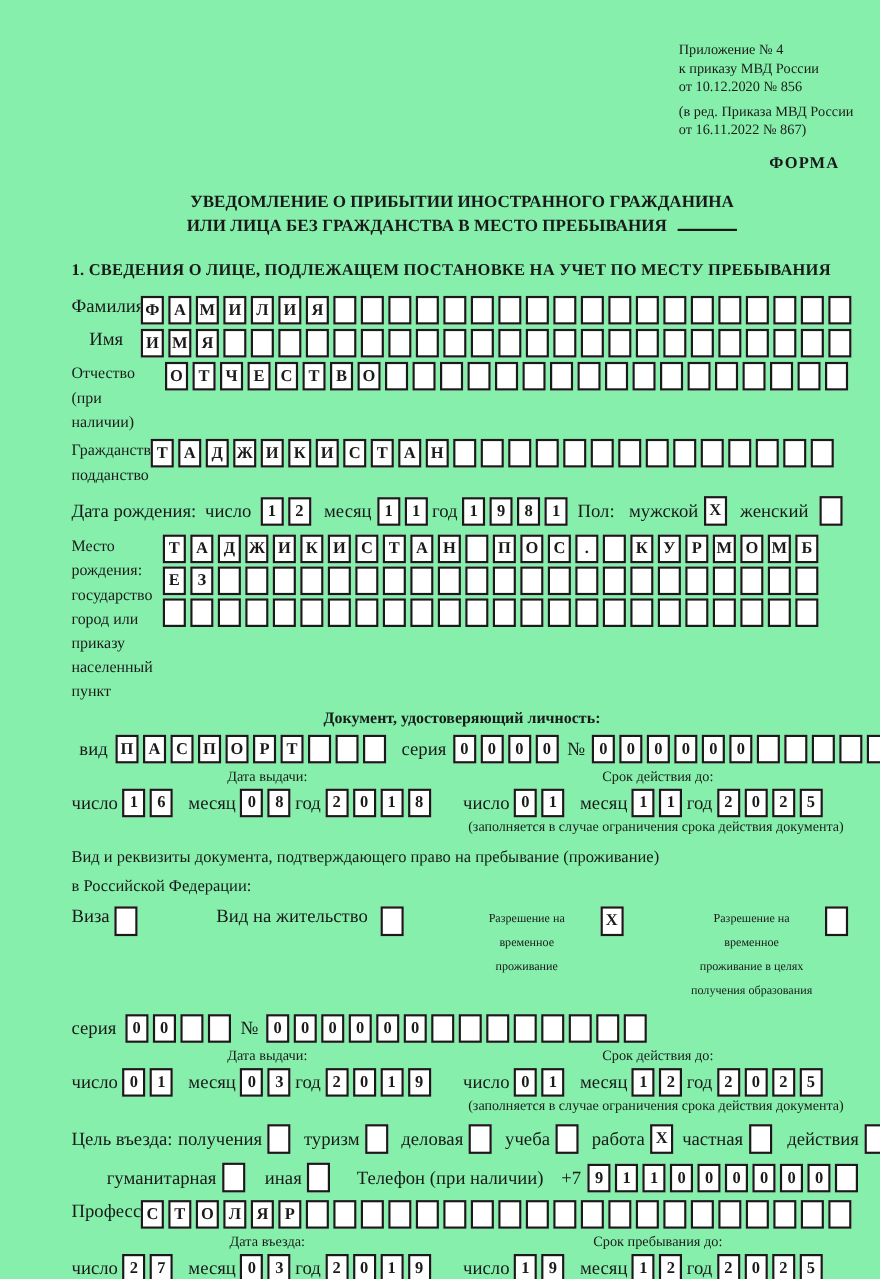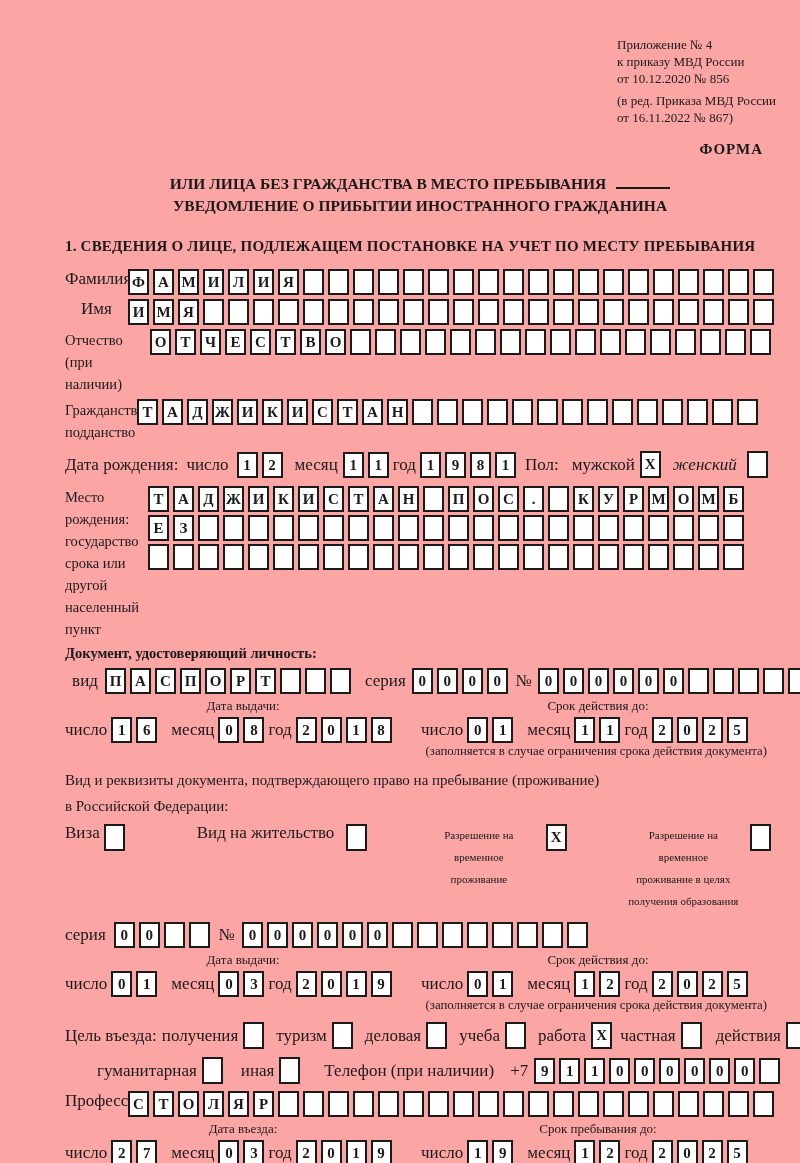--- a/index.html
+++ b/index.html
@@ -1,18 +1,18 @@
 <!DOCTYPE html>
 <html><head>
 <meta charset="utf-8">
 <style>
   * { margin:0; padding:0; box-sizing:border-box; }
   html,body { background:#fff; }
   body { width:800px; height:1163px; font-family:"Liberation Serif", serif; color:#1a1a1a; }
-  .page { position:relative; width:800px; height:1163px; padding:36px 25px 10px 65px; overflow:hidden; background:#fca5a5; }
+  .page { position:relative; width:800px; height:1163px; padding:36px 25px 10px 65px; overflow:hidden; background:#86efac; }
 
   .order-ref { margin-left:552px; width:190px; font-size:13px; line-height:17px; }
   .order-ref .gap { margin-top:5px; }
   .forma { text-align:right; padding-right:12px; font-weight:700; font-size:15px; letter-spacing:1px; margin-top:15px; }
 
   .title { text-align:center; font-weight:700; font-size:15.5px; line-height:22px; margin-top:15px; }
   .blank-line { display:inline-block; width:54px; border-bottom:2px solid #1a1a1a; height:4px; margin-left:10px; }
 
   .section-heading { text-align:left; font-weight:700; font-size:15px; letter-spacing:0.2px; margin-top:21px; }
 
@@ -27,21 +27,21 @@
   .rows-start { margin-top:14px; }
   .w-surname { width:63px; } .w-name { width:63px; }
   .w-patr { width:85px; } .w-cit { width:72px; }
   .w-place { width:83px; } .w-prof { width:63px; }
 
   .inline-gap { margin-left:8px; } .small-gap { margin-left:5px; }
 
   .birthrow { display:flex; align-items:center; margin-top:8px; margin-bottom:8px; }
   .birthrow .lbl { margin-right:8px; }
 
-  .doc-heading { text-align:left; font-weight:700; font-size:14.5px; margin:5px 0 6px 0; }
+  .doc-heading { text-align:center; font-weight:700; font-size:14.5px; margin:5px 0 6px 0; }
 
   .duo { display:flex; margin-top:3px; }
   .duo .half-l { width:356px; flex-shrink:0; }
   .duo .half-r { flex-grow:1; }
   .duo .dh { text-align:center; font-size:13px; margin-bottom:3px; }
   .daterow { display:flex; align-items:center; }
   .daterow .lbl { margin-right:4px; }
   .daterow .m { margin-left:10px; }
   .note { text-align:right; font-size:12.8px; padding-right:8px; margin-top:1px; }
 
@@ -66,22 +66,22 @@
     <div>Приложение № 4</div>
     <div>к приказу МВД России</div>
     <div>от 10.12.2020 № 856</div>
     <div class="gap">(в ред. Приказа МВД России</div>
     <div>от 16.11.2022 № 867)</div>
   </div>
 
   <div class="forma">ФОРМА</div>
 
   <div class="title">
+    <div>УВЕДОМЛЕНИЕ О ПРИБЫТИИ ИНОСТРАННОГО ГРАЖДАНИНА</div>
     <div><span>ИЛИ ЛИЦА БЕЗ ГРАЖДАНСТВА В МЕСТО ПРЕБЫВАНИЯ</span><span class="blank-line"></span></div>
-    <div>УВЕДОМЛЕНИЕ О ПРИБЫТИИ ИНОСТРАННОГО ГРАЖДАНИНА</div>
   </div>
 
   <div class="section-heading">1. СВЕДЕНИЯ О ЛИЦЕ, ПОДЛЕЖАЩЕМ ПОСТАНОВКЕ НА УЧЕТ ПО МЕСТУ ПРЕБЫВАНИЯ</div>
 
   <div class="rows-start">
 
     <div class="frow">
       <span class="lbl w-surname">Фамилия</span>
       <span class="cells">
           <span class="cell">Ф</span>
@@ -228,29 +228,29 @@
       <span class="lbl" style="margin-right:4px;">год</span>
       <span class="cells">
           <span class="cell">1</span>
           <span class="cell">9</span>
           <span class="cell">8</span>
           <span class="cell">1</span>
         </span>
       <span class="lbl small-gap">Пол:</span>
       <span class="lbl small-gap" style="margin-right:5px;">мужской</span>
       <span class="cell cb">X</span>
-      <span class="lbl inline-gap" style="margin-right:10px;font-style:italic;">женский</span>
+      <span class="lbl inline-gap" style="margin-right:10px;">женский</span>
       <span class="cell cb"></span>
     </div>
 
     <div class="frow">
       <span class="lblcol w-place">
         <div>Место рождения:</div>
         <div>государство</div>
-        <div>срока или другой</div>
+        <div>город или приказу</div>
         <div>населенный пункт</div>
       </span>
       <span>
         <div class="cells" style="margin-bottom:3px;">
             <span class="cell">Т</span>
             <span class="cell">А</span>
             <span class="cell">Д</span>
             <span class="cell">Ж</span>
             <span class="cell">И</span>
             <span class="cell">К</span>

